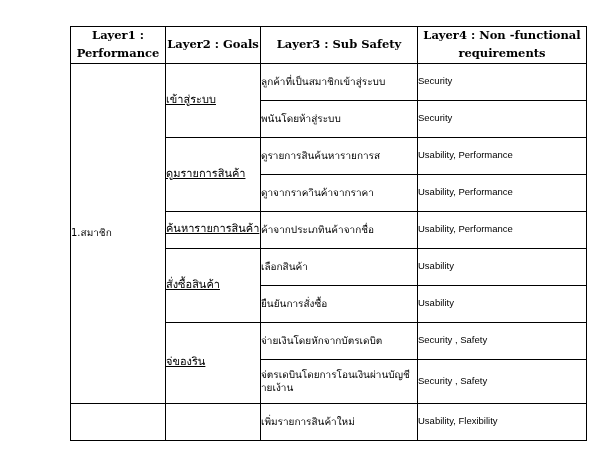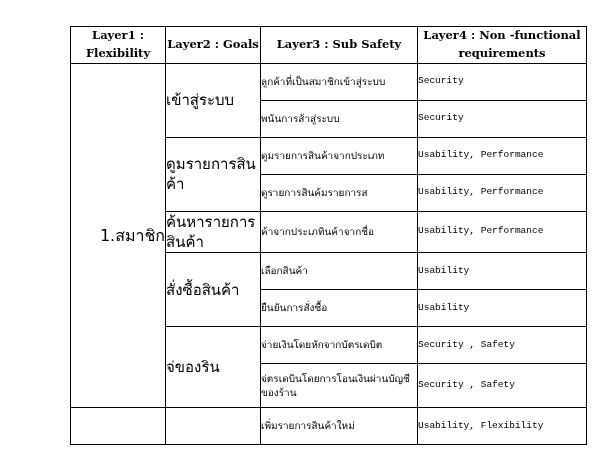--- a/index.html
+++ b/index.html
@@ -47,84 +47,85 @@
     color: #000;
     font-family: "DejaVu Serif", "Liberation Serif", serif;
   }
   .cell {
     font-size: 10.5px;
     line-height: 1.35;
     padding: 6px 6px;
     color: #000;
   }
   .cell-l2 {
-    font-size: 15px;
+    font-size: 11px;
     padding-left: 8px;
+    text-decoration: underline;
   }
   .cell-l1 {
-    font-size: 16px;
-    text-align: right;
+    font-size: 10px;
+    text-align: left;
     margin-left: 16px;
   }
   .cell-l3 {
     font-size: 10px;
     padding-left: 8px;
   }
   .cell-l4 {
     font-size: 9.5px;
     padding-left: 6px;
-    font-family: Liberation Mono, monospace;
+    font-family: Liberation Sans, sans-serif;
   }
   .r-sub { height: 37px; }
   .r-sub2 { height: 44px; }
 </style>
 </head>
 <body>
 
 <div id="page">
 
   <table class="goal-table">
     <colgroup>
       <col class="c1">
         <col class="c2">
         <col class="c3">
         <col class="c4">
     </colgroup>
     <tbody>
       <tr>
         <td class="hdr">
           <div>Layer1 :</div>
-          <div>Flexibility</div>
+          <div>Performance</div>
         </td>
         <td class="hdr">Layer2 : Goals</td>
         <td class="hdr">Layer3 : Sub Safety</td>
         <td class="hdr">
           <div>Layer4 : Non -functional</div>
           <div>requirements</div>
         </td>
       </tr>
 
       <tr class="r-sub">
         <td class="cell cell-l1" rowspan="9">1.สมาชิก</td>
         <td class="cell cell-l2" rowspan="2">เข้าสู่ระบบ</td>
         <td class="cell cell-l3">ลูกค้าที่เป็นสมาชิกเข้าสู่ระบบ</td>
         <td class="cell cell-l4">Security</td>
       </tr>
       <tr class="r-sub">
-        <td class="cell cell-l3">พนันการส้าสู่ระบบ</td>
+        <td class="cell cell-l3">พนันโดยห้าสู่ระบบ</td>
         <td class="cell cell-l4">Security</td>
       </tr>
 
       <tr class="r-sub">
         <td class="cell cell-l2" rowspan="2">ดูมรายการสินค้า</td>
-        <td class="cell cell-l3">ดูมรายการสินค้าจากประเภท</td>
+        <td class="cell cell-l3">ดูรายการสินค้นหารายการส</td>
         <td class="cell cell-l4">Usability, Performance</td>
       </tr>
       <tr class="r-sub">
-        <td class="cell cell-l3">ดูรายการสินค้มรายการส</td>
+        <td class="cell cell-l3">ดูาจากราคาินค้าจากราคา</td>
         <td class="cell cell-l4">Usability, Performance</td>
       </tr>
 
       <tr class="r-sub">
         <td class="cell cell-l2">ค้นหารายการสินค้า</td>
         <td class="cell cell-l3">ค้าจากประเภทินค้าจากชื่อ</td>
         <td class="cell cell-l4">Usability, Performance</td>
       </tr>
 
       <tr class="r-sub">
@@ -138,21 +139,21 @@
       </tr>
 
       <tr class="r-sub">
         <td class="cell cell-l2" rowspan="2">จ่ของริน</td>
         <td class="cell cell-l3">จ่ายเงินโดยหักจากบัตรเดบิต</td>
         <td class="cell cell-l4">Security , Safety</td>
       </tr>
       <tr class="r-sub2">
         <td class="cell cell-l3">
           <div>จ่ตรเดบินโดยการโอนเงินผ่านบัญชี</div>
-          <div>ของร้าน</div>
+          <div>ายเง้าน</div>
         </td>
         <td class="cell cell-l4">Security , Safety</td>
       </tr>
 
       <tr class="r-sub">
         <td class="cell cell-l1"></td>
         <td class="cell cell-l2"></td>
         <td class="cell cell-l3">เพิ่มรายการสินค้าใหม่</td>
         <td class="cell cell-l4">Usability, Flexibility</td>
       </tr>

